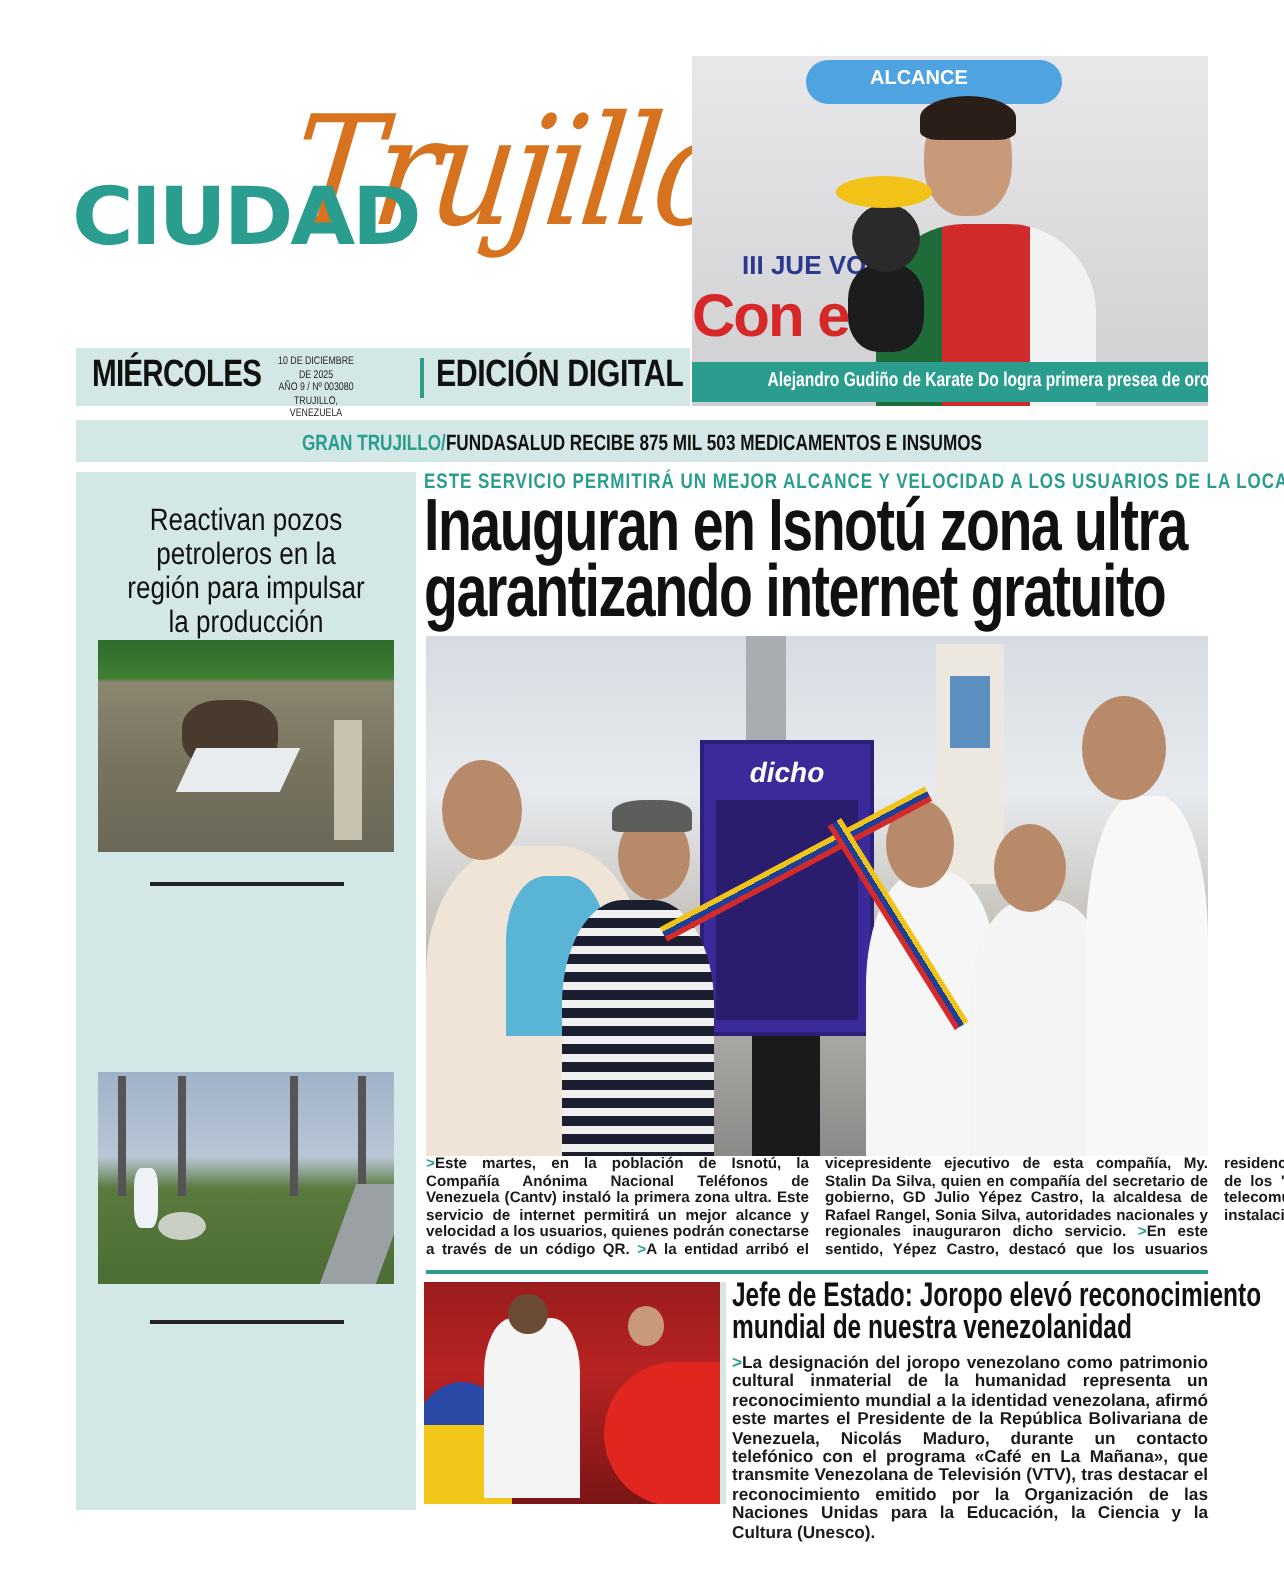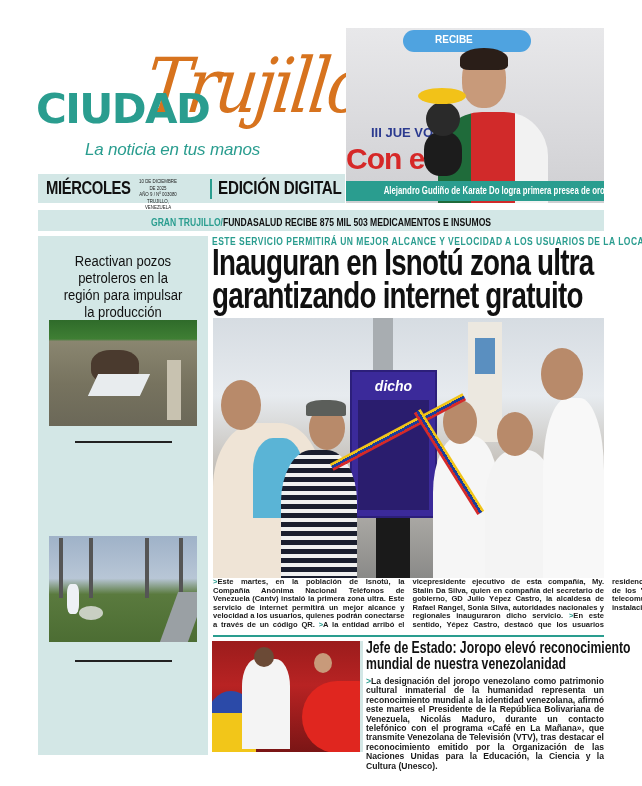--- a/index.html
+++ b/index.html
@@ -81,37 +81,36 @@
   .joropo-head div { transform: scaleX(0.72); transform-origin: left; }
   .joropo-bar { position: absolute; left: 360px; top: 641px; width: 3px; height: 111px; background: #d3e7e6; }
   .joropo-body { position: absolute; left: 366px; top: 677px; width: 238px; font-size: 8.6px; line-height: 9.4px; font-weight: 700; text-align: justify; color: #1a1a1a; }
 </style>
 </head>
 <body>
 
 <div class="masthead">
   <div class="logo-trujillo">Trujillo</div>
   <div class="logo-ciudad">CIUDAD</div>
-  <div class="tagline">La noticia en tus manos</div>
 </div>
 
 <div class="datebar">
   <div class="day cond">MIÉRCOLES</div>
   <div class="meta">
     <div>10 DE DICIEMBRE DE 2025</div>
     <div>AÑO 9 / Nº 003080</div>
     <div>TRUJILLO, VENEZUELA</div>
   </div>
   <div class="sep"></div>
   <div class="edition cond">EDICIÓN DIGITAL</div>
 </div>
 
 <div class="top-photo">
   <div class="tp-banner">
-      <span>RECIBE</span>
+      <span>ALCANCE</span>
     </div>
   <div class="tp-text1">III JUE        VOS</div>
   <div class="tp-text2">Con        es</div>
   <div class="tp-person">
     <div class="tp-body"></div>
     <div class="tp-head"></div>
     <div class="tp-hair"></div>
   </div>
   <div class="tp-mascot">
     <div class="bd"></div>

